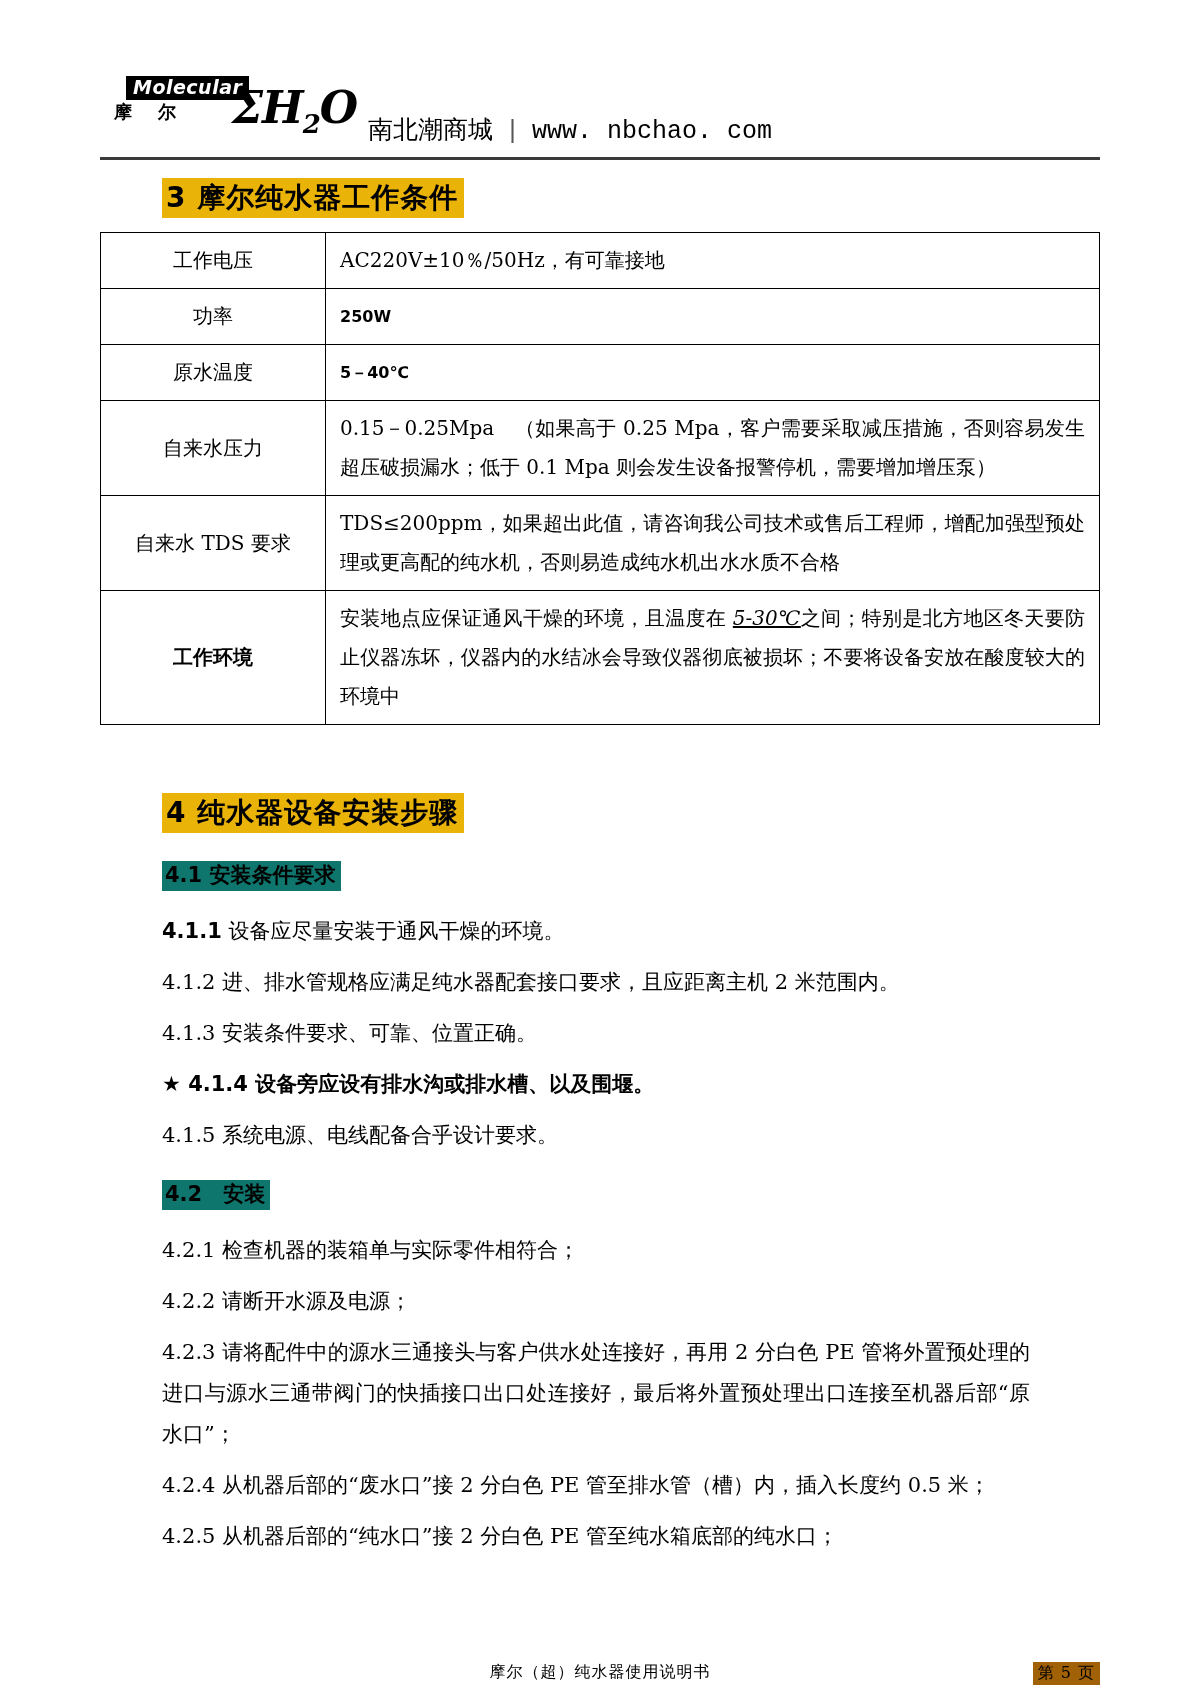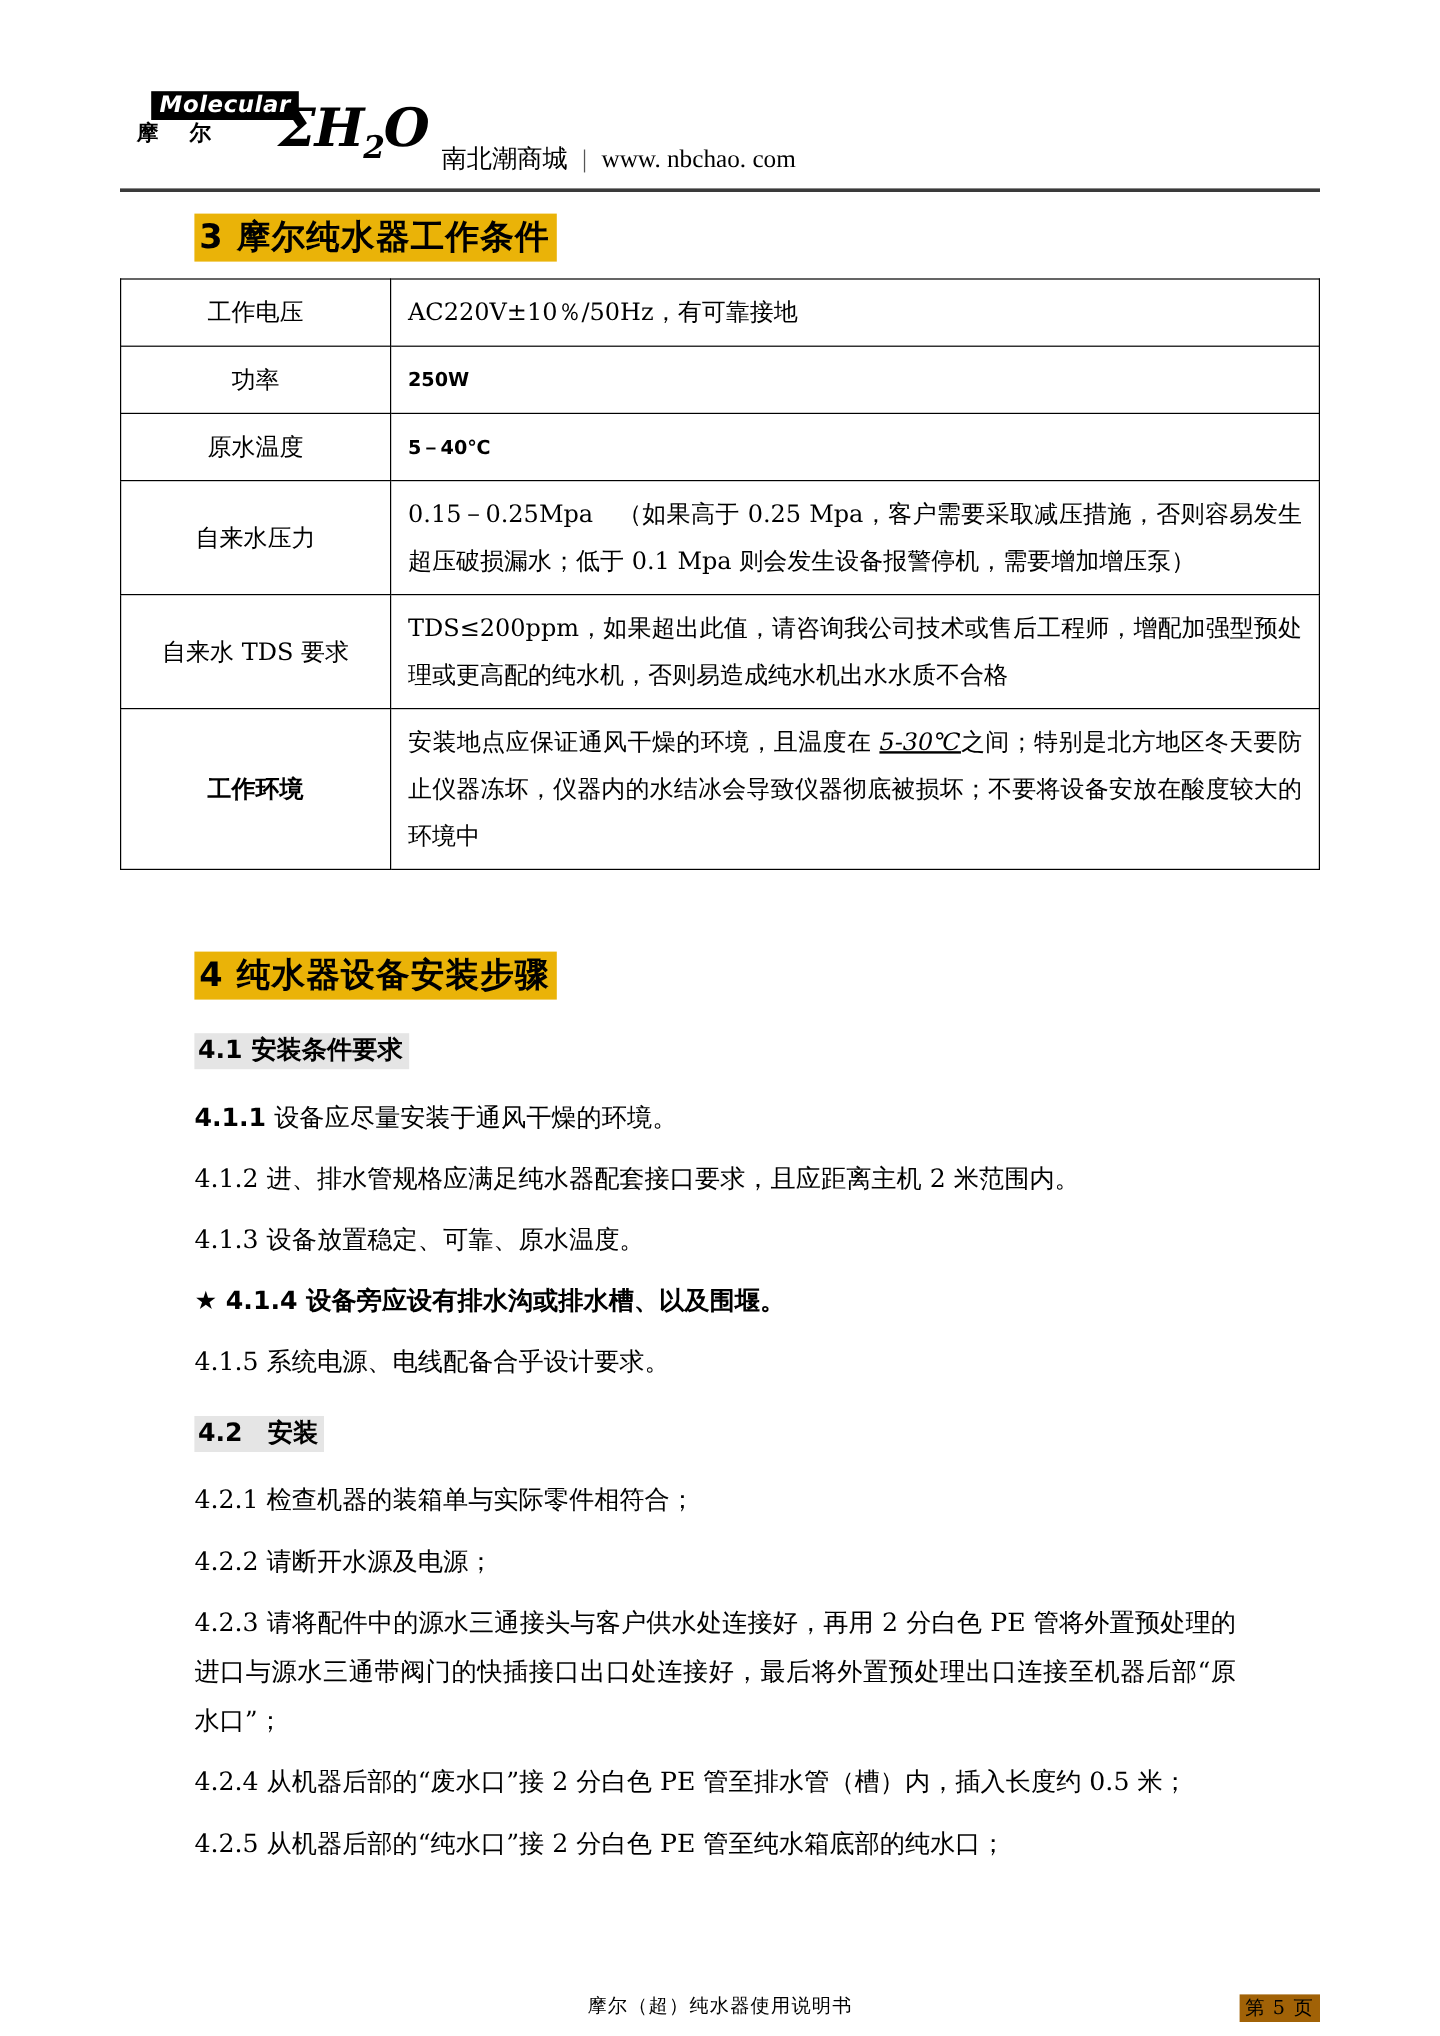--- a/index.html
+++ b/index.html
@@ -73,22 +73,22 @@
     letter-spacing: -1px;
   }
   .logo-sigma .sub {
     font-size: 26px;
     vertical-align: sub;
   }
   .header-right {
     position: absolute;
     left: 268px;
     bottom: 14px;
-    font-size: 21px;
-    font-family: Liberation Serif, serif;
+    font-size: 25px;
+    font-family: Liberation Mono, monospace;
     white-space: nowrap;
   }
   .header-right .sep {
     padding: 0 12px;
     color: #555;
   }
   .header-rule {
     position: absolute;
     left: 0;
     right: 0;
@@ -151,21 +151,21 @@
   }
   .u-line { text-decoration: underline; font-style: italic; }
 
   
   h2.subsec {
     font-family: "DejaVu Sans", "Liberation Sans", sans-serif;
     font-weight: bold;
     font-size: 21px;
     margin: 14px 0 10px 0;
     display: inline-block;
-    background: #e5e5e5;
+    background: #0f766e;
     padding: 1px 5px 2px 3px;
     line-height: 1.3;
   }
   .subsec-wrap { display: block; margin-left: 62px; }
 
   p.para {
     font-size: 21px;
     line-height: 1.95;
     margin: 10px 0 10px 62px;
     text-align: justify;
@@ -263,21 +263,21 @@
     </div>
 
     <div class="subsec-wrap">
       <h2 class="subsec">4.1 安装条件要求</h2>
     </div>
 
     <p class="para"><span class="num-bold">4.1.1</span><span> 设备应尽量安装于通风干燥的环境。</span></p>
 
     <p class="para"><span>4.1.2</span><span> 进、排水管规格应满足纯水器配套接口要求，且应距离主机 2 米范围内。</span></p>
 
-    <p class="para"><span>4.1.3</span><span> 设备放置稳定、可靠、原水温度。</span></p>
+    <p class="para"><span>4.1.3</span><span> 安装条件要求、可靠、位置正确。</span></p>
 
     <p class="para bold-all"><span class="star">★ </span><span>4.1.4</span><span> 设备旁应设有排水沟或排水槽、以及围堰。</span></p>
 
     <p class="para"><span>4.1.5</span><span> 系统电源、电线配备合乎设计要求。</span></p>
 
     <div class="subsec-wrap">
       <h2 class="subsec">4.2　安装</h2>
     </div>
 
     <p class="para"><span>4.2.1</span><span> 检查机器的装箱单与实际零件相符合；</span></p>

